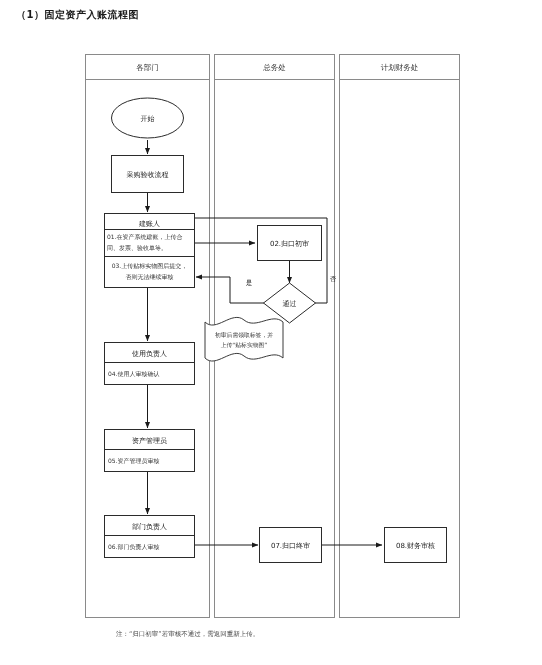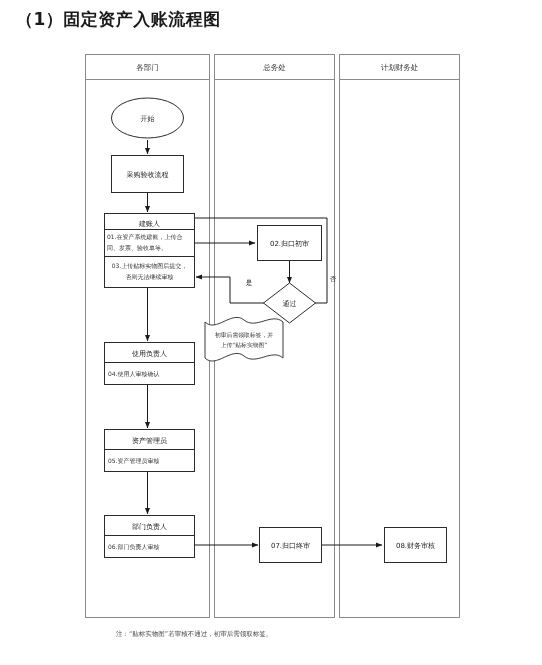--- a/index.html
+++ b/index.html
@@ -7,21 +7,21 @@
     width:542px;height:665px;
     background:#ffffff;
     font-family:"DejaVu Sans","Liberation Sans",sans-serif;
     color:#1a1a1a;
     overflow:hidden;
     position:relative;
   }
   #page-title{
     position:absolute;
     left:16px; top:8px;
-    font-size:17px;
+    font-size:10px;
     font-weight:bold;
     letter-spacing:0.5px;
     white-space:nowrap;
   }
   #chart-area{
     position:absolute;
     left:0; top:0;
     width:542px; height:665px;text-align:center;
   }
   svg{display:block;}
@@ -192,13 +192,13 @@
   </g>
 
   <g>
     <rect class="node" x="384.5" y="527.5" width="62" height="35"></rect>
     <text class="nd-title" x="415.5" y="548">08.财务审核</text>
   </g>
 
 </svg>
 </div>
 
-<div id="footnote">注：“贴标实物图”若审核不通过，初审后需领取标签。</div>
+<div id="footnote">注：“归口初审”若审核不通过，需返回重新上传。</div>
 
 </body></html>

